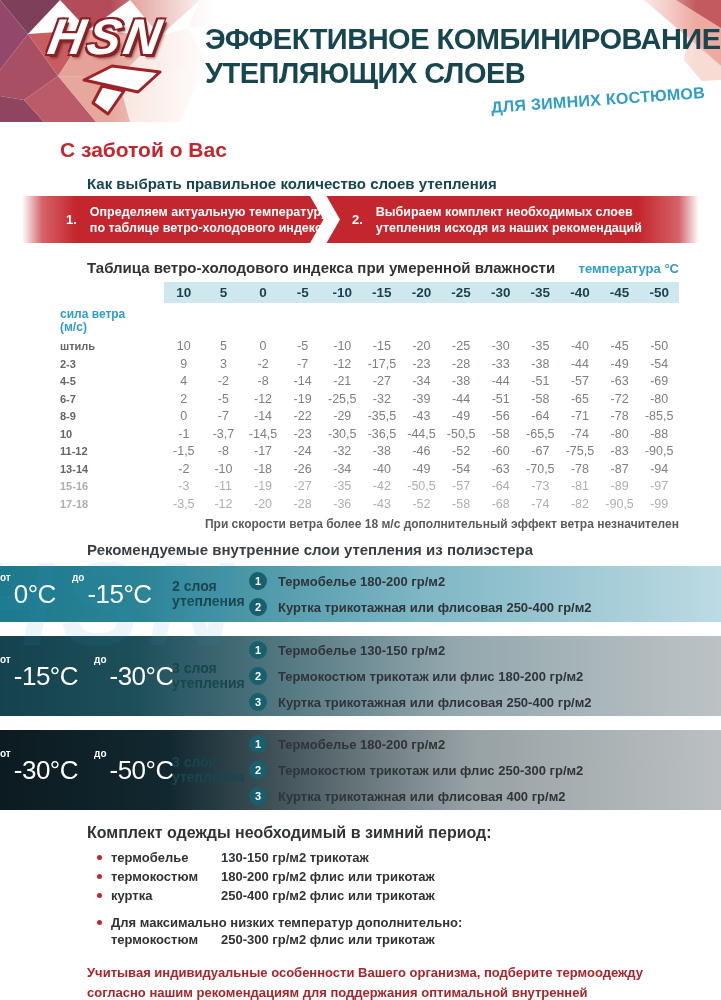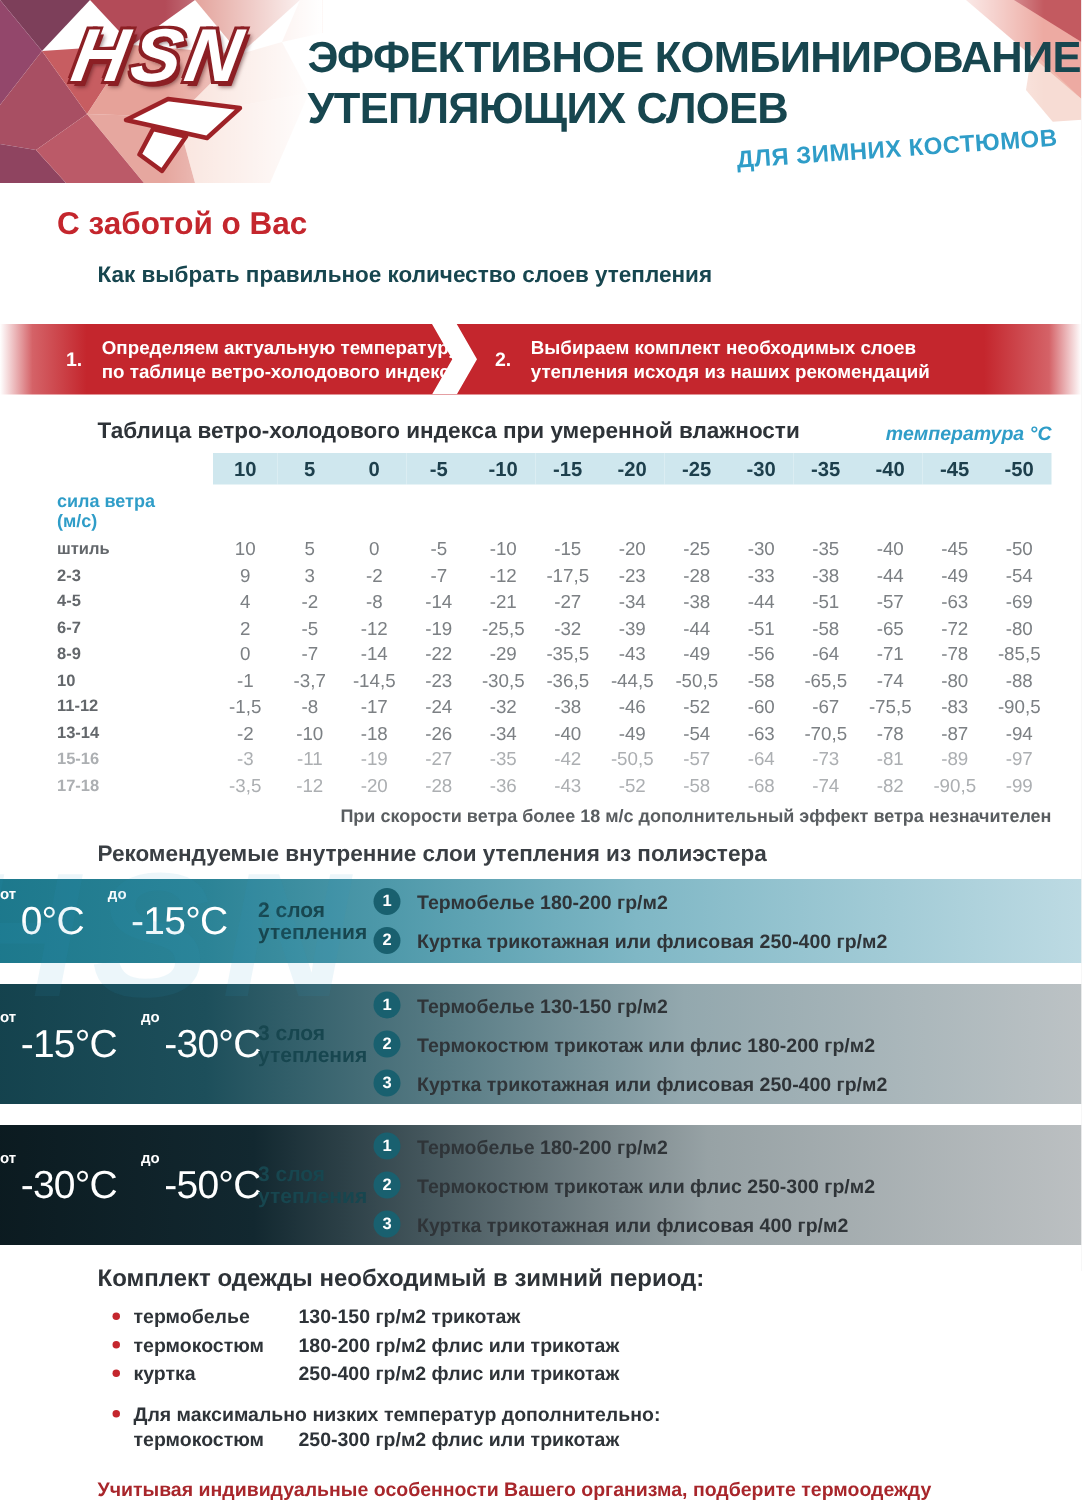--- a/index.html
+++ b/index.html
@@ -15,39 +15,39 @@
   .logo-text { display:inline-block; font-size:50px; font-weight:bold; font-style:italic; color:#fff;
     letter-spacing:3px; transform:skewX(-10deg);
     text-shadow:3px 3px 0 #8c1f24, -2px -2px 0 #8c1f24, 2px -2px 0 #8c1f24, -2px 2px 0 #8c1f24, 4px 4px 3px rgba(60,10,12,.55); }
   .logo-check { margin-top:-4px; margin-left:28px; }
   .title { position:absolute; left:205px; top:22px; color:#17464f; font-size:29px; font-weight:bold;
     line-height:34px; letter-spacing:-0.5px; }
   .ribbon { position:absolute; right:-12px; top:88px; background:#fff; color:#2f9dc8; font-weight:bold;
     font-size:16px; padding:3px 28px 4px 16px; transform:rotate(-4deg); letter-spacing:0.3px; }
 
   
-  .main { padding:0 38px; }
+  .main { padding:0 60px; }
   .care-heading { margin-top:16px; font-size:21px; font-weight:bold; color:#c4262d; }
-  .care-sub { margin:13px 0 24px 27px; font-size:15px; font-weight:bold; color:#17464f; }
+  .care-sub { margin:13px 0 4px 27px; font-size:15px; font-weight:bold; color:#17464f; }
 
   .steps { position:relative; height:47px; margin:0 -38px;
     background:linear-gradient(90deg, rgba(196,38,45,0) 0%, rgba(196,38,45,.72) 3%, #c4262d 8%,
       #c4262d 91%, rgba(196,38,45,.72) 97%, rgba(196,38,45,0) 100%); }
   .step { position:absolute; top:50%; transform:translateY(-50%); display:flex; gap:13px; align-items:center; color:#fff; }
   .step-1 { left:44px; } .step-2 { left:330px; }
   .step-number { font-size:13px; font-weight:bold; }
   .step-text { font-size:12.5px; font-weight:bold; line-height:16px; white-space:pre-line; }
   .chevron { position:absolute; left:288px; top:0; width:30px; height:100%; background:#fff;
     clip-path:polygon(0 0, 55% 0, 100% 50%, 55% 100%, 0 100%, 45% 50%); }
 
   
   .table-section { margin-right:-18px; }
   .table-head-row { display:flex; justify-content:space-between; align-items:flex-end; margin:16px 0 6px; padding-left:27px; }
   .table-title { font-size:15px; font-weight:bold; color:#2e3338; }
-  .temp-label { font-size:13px; font-weight:bold; color:#2f9dc8;font-style:italic; }
+  .temp-label { font-size:13px; font-weight:bold; color:#2f9dc8; }
   .wind-grid { display:grid; grid-template-columns:104px repeat(13, 1fr); }
   .wg-head { background:#cfe7ee; color:#1d3f4c; font-weight:bold; font-size:13.5px; text-align:center; padding:3px 0; }
   .wg-corner { background:transparent; }
   .wg-rowhead { grid-column:1; color:#2f9dc8; font-weight:bold; font-size:12px; line-height:13px; padding:5px 0 4px; width:74px; }
   .wg-spacer { grid-column:2 / -1; }
   .wg-label { font-size:11px; color:#63676b; font-weight:bold; height:17.5px; line-height:17.5px; }
   .wg-val { font-size:12.5px; color:#7c8084; text-align:center; height:17.5px; line-height:17.5px; }
   .muted { color:#acafb2 !important; }
   .wind-note { text-align:right; font-size:12px; color:#595d60; margin-top:4px; font-weight:bold; }
 

